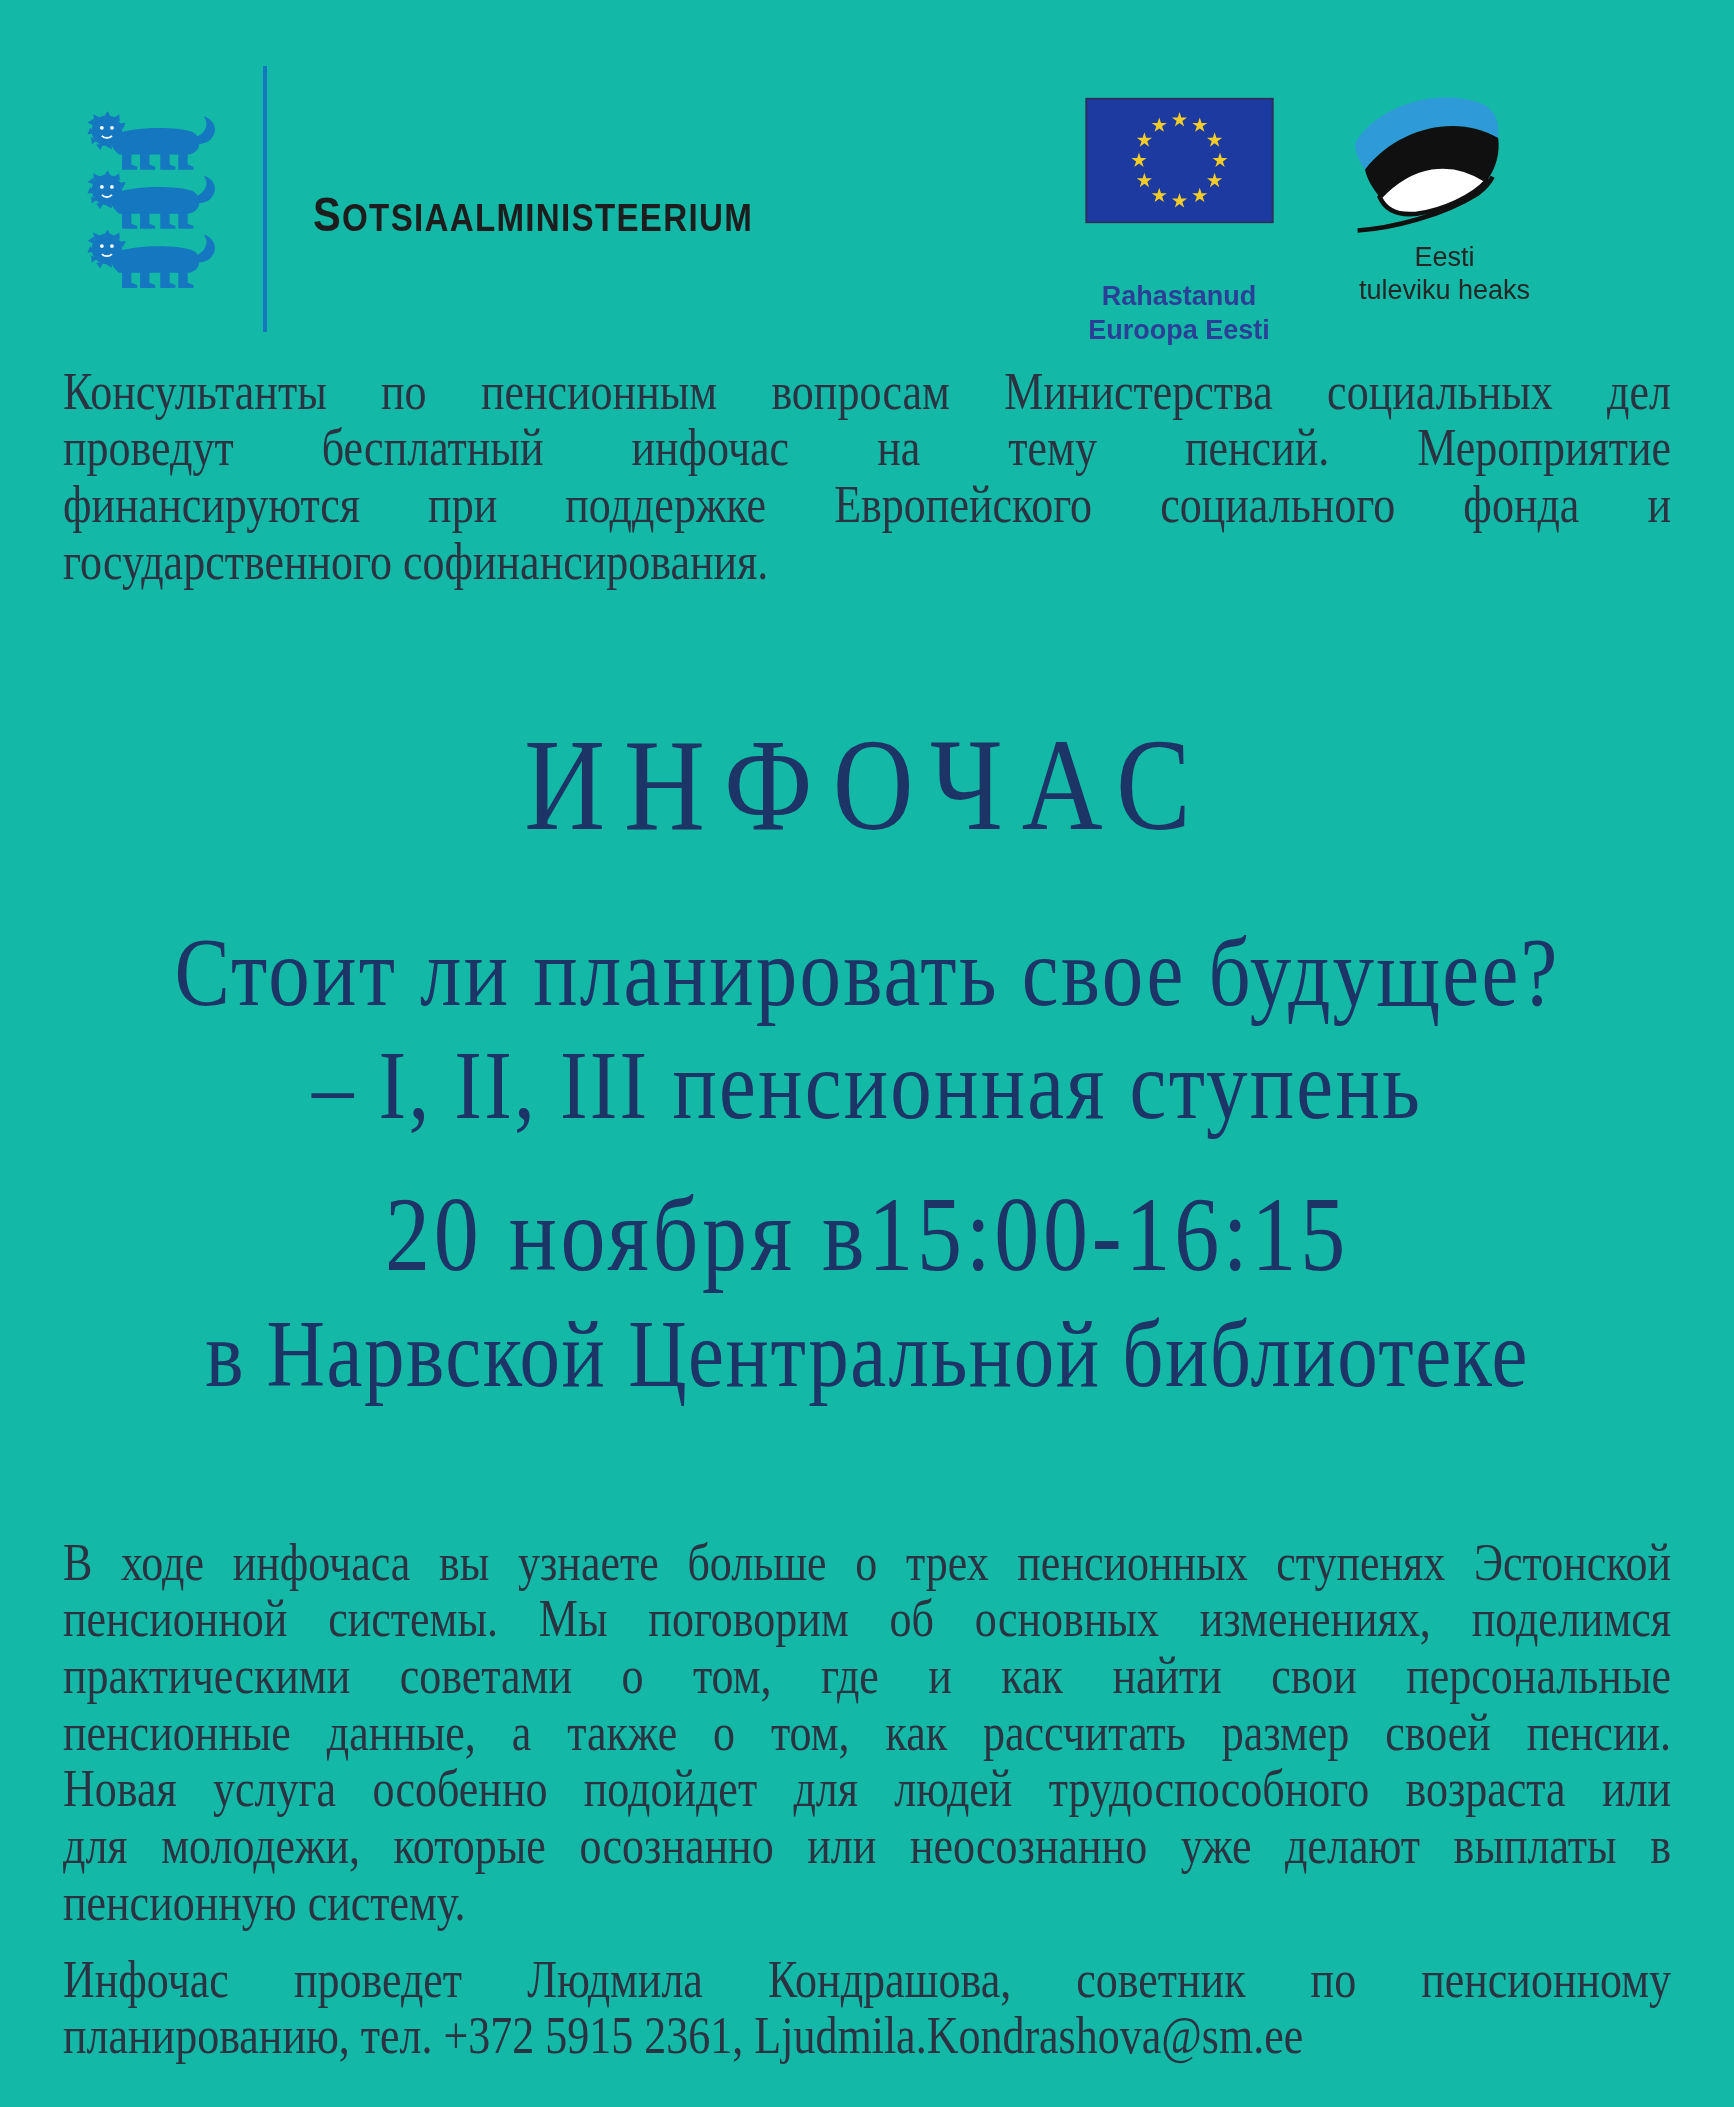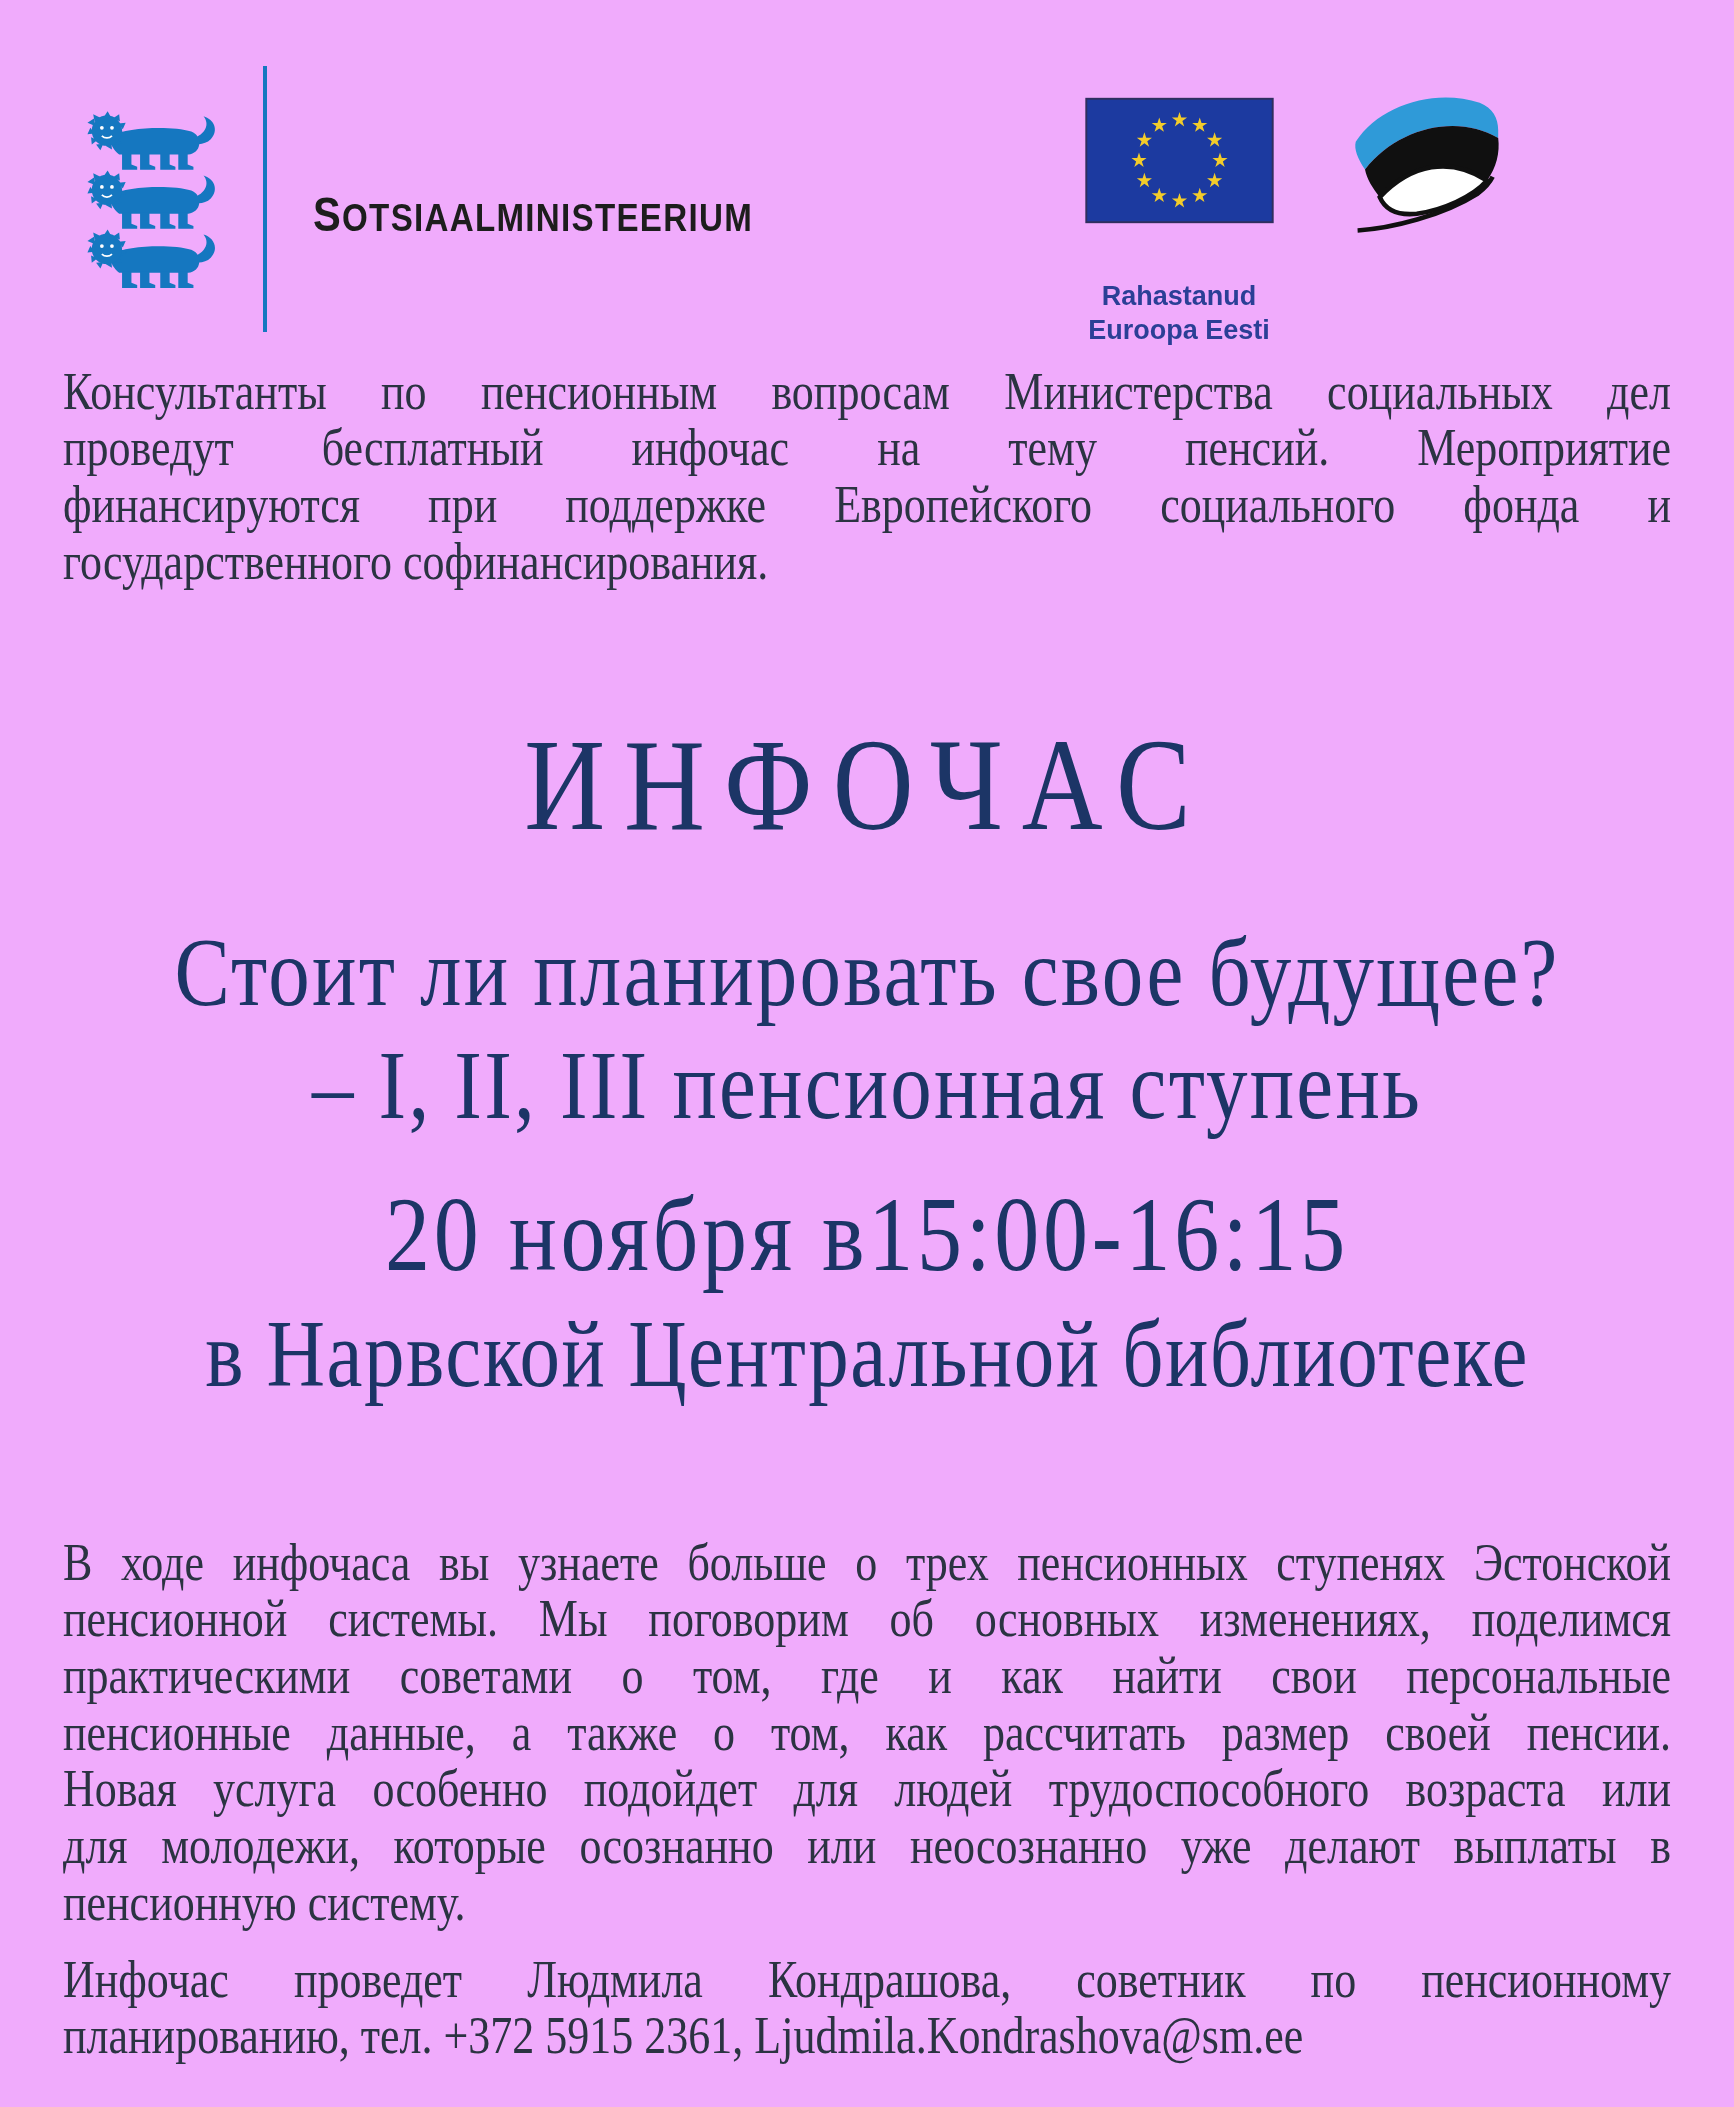--- a/index.html
+++ b/index.html
@@ -1,19 +1,19 @@
 <!DOCTYPE html>
 <html style="font-size:11.8px"><head>
 <meta charset="utf-8">
 <style>
   html,body{margin:0;padding:0;background:#ffffff;}
   .page{
     position:relative;
     width:1734px;height:2108px;
-    background:#f0abfc;
+    background:#14b8a6;
     font-family:"Liberation Serif","DejaVu Serif",serif;
     color:#2b3342;
     overflow:hidden;
   }
   
   .stretch{transform:scaleY(1.18);transform-origin:top left;}
   .stretch-c{transform:scaleY(1.18);transform-origin:top center;}
 
   
   .lions-logo{position:absolute;left:86px;top:109px;width:137px;height:179px;}
@@ -105,20 +105,24 @@
     <div>Euroopa Eesti</div>
   </div>
 
   <svg class="swoosh-logo" viewBox="0 0 100 82" xmlns="http://www.w3.org/2000/svg">
     <path fill="#2f9ad8" d="M15,30 C28,10 58,1 82,9 C89,12 92,17 92,24 L92,28 C70,15 38,22 20,45 C16,39 14,34 15,30 Z"></path>
     <path fill="#101010" d="M20,45 C38,22 70,15 92,28 C93,36 91,44 86,51 C66,38 45,42 28,60 C24,55 21,50 20,45 Z"></path>
     <path fill="#ffffff" stroke="#101010" stroke-width="2.5" d="M28,60 C45,42 66,38 86,51 C78,60 62,67 48,69 C38,70 31,67 28,60 Z"></path>
     <path fill="none" stroke="#101010" stroke-width="2.5" d="M16,78 C34,77 62,70 81,58 C85,55 87,53 89,49"></path>
   </svg>
 
+  <div class="ee-caption">
+    <div>Eesti</div>
+    <div>tuleviku heaks</div>
+  </div>
 
   <div class="para stretch" style="top:364px;">
       <div class="jline">Консультанты по пенсионным вопросам Министерства социальных дел</div>
       <div class="jline">проведут бесплатный инфочас на тему пенсий. Мероприятие</div>
       <div class="jline">финансируются при поддержке Европейского социального фонда и</div>
       <div class="jline jlast">государственного софинансирования.</div>
     </div>
 
   <div class="navy stretch-c event-title">ИНФОЧАС</div>
   <div class="navy stretch-c event-sub1">Стоит ли планировать свое будущее?</div>

